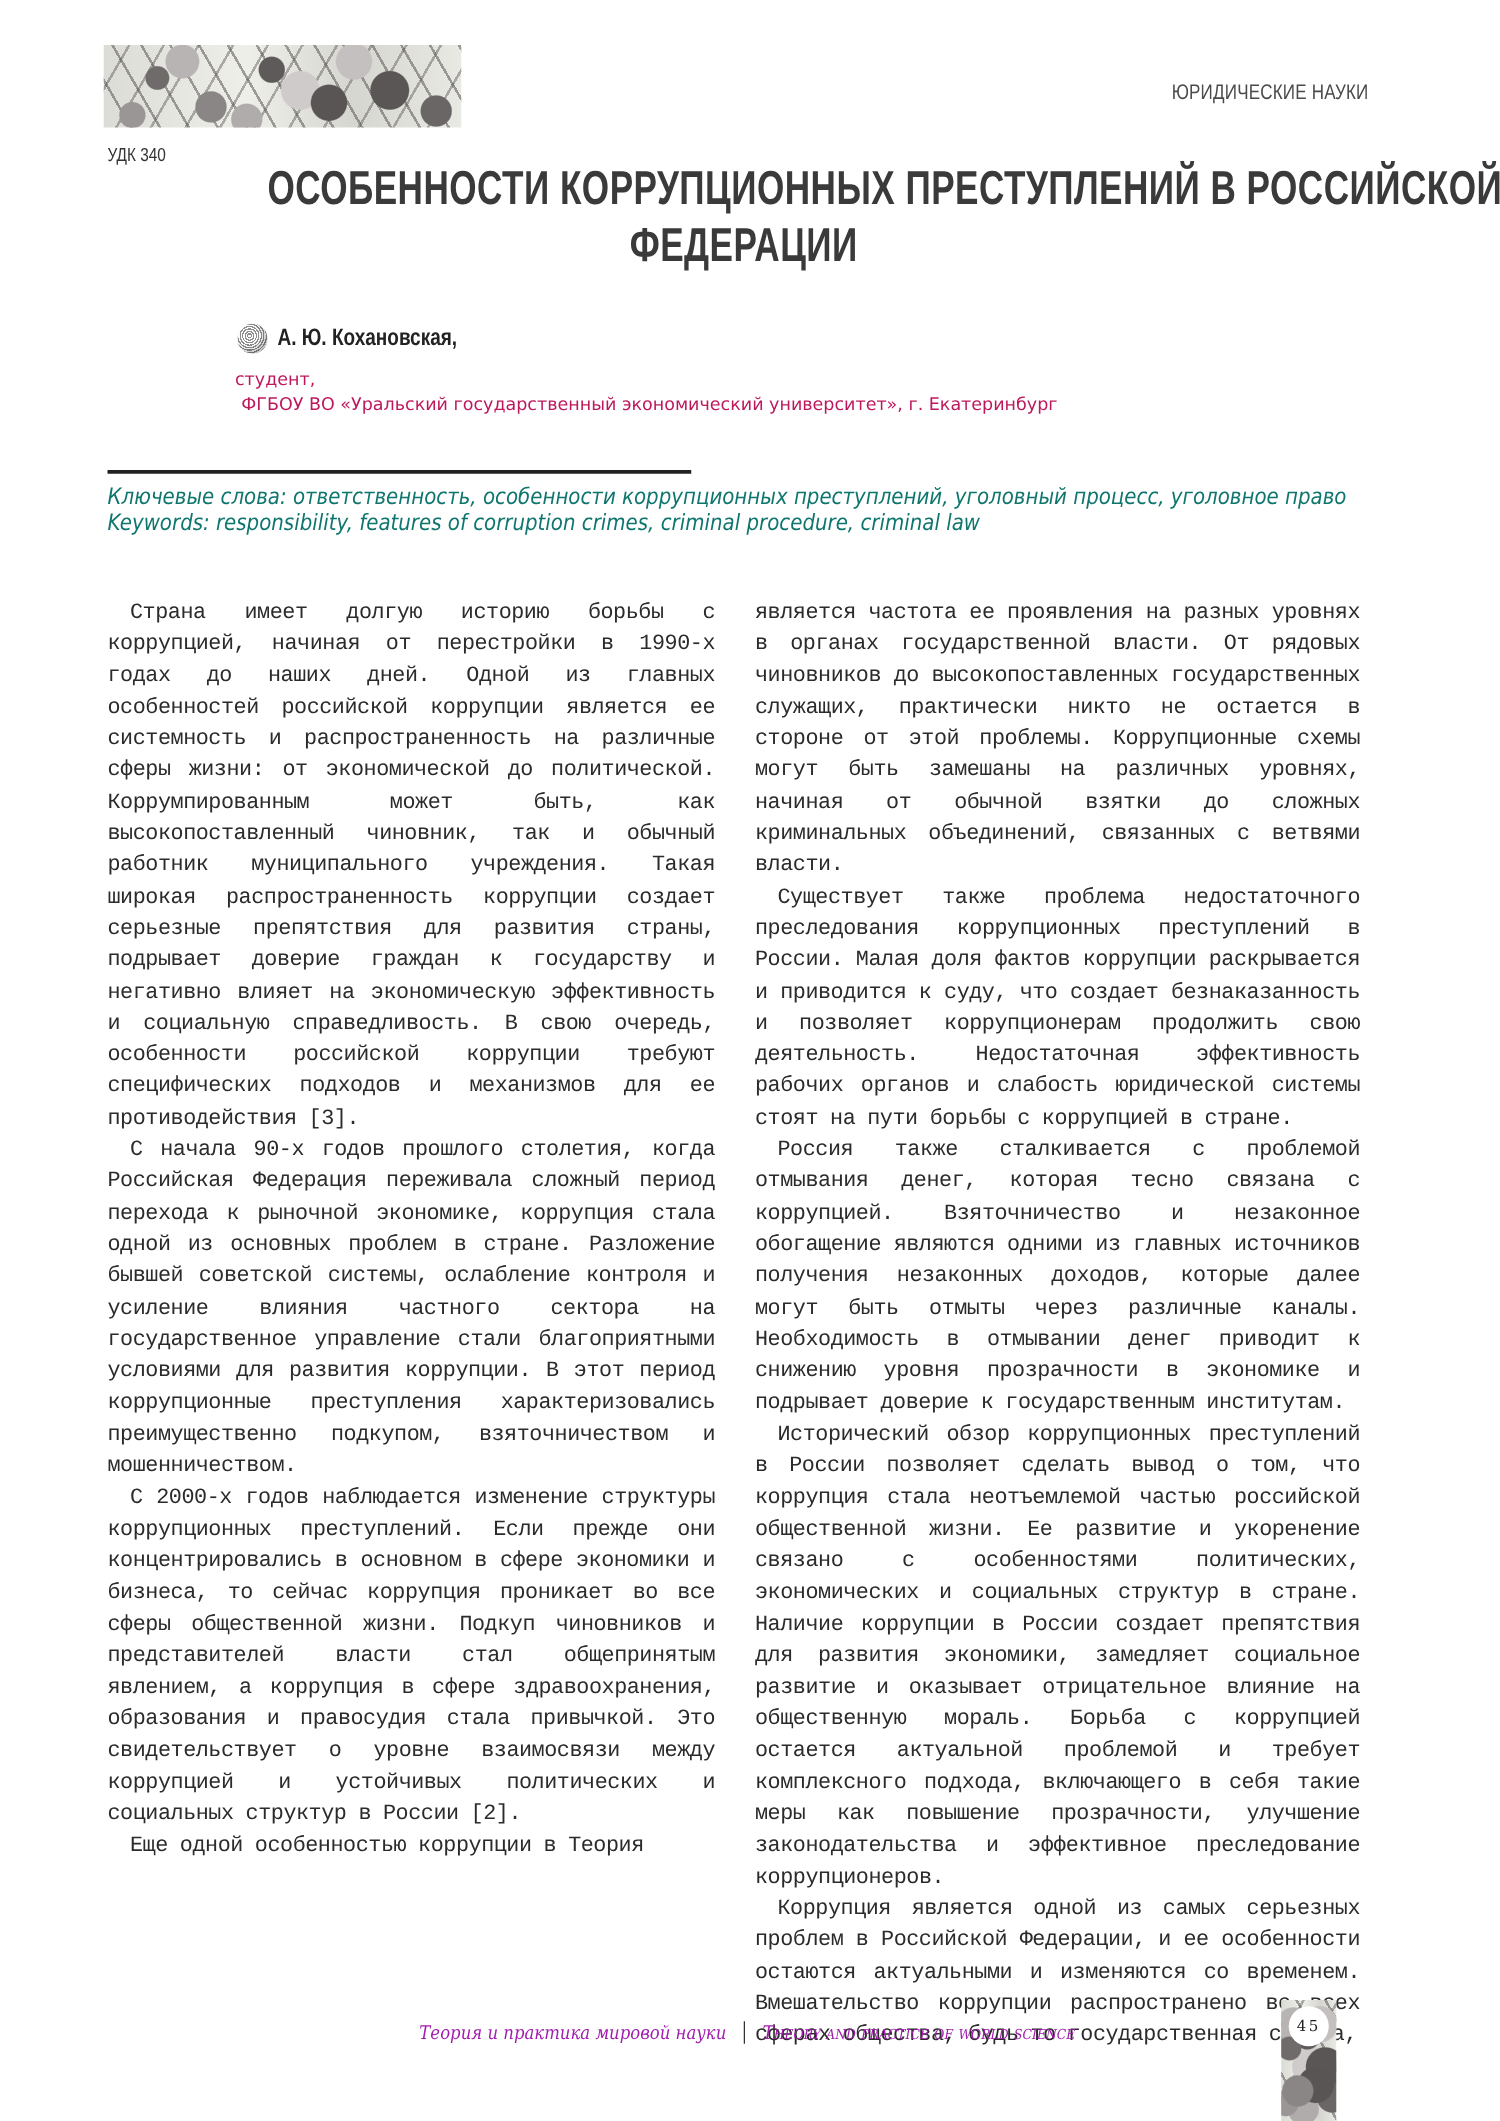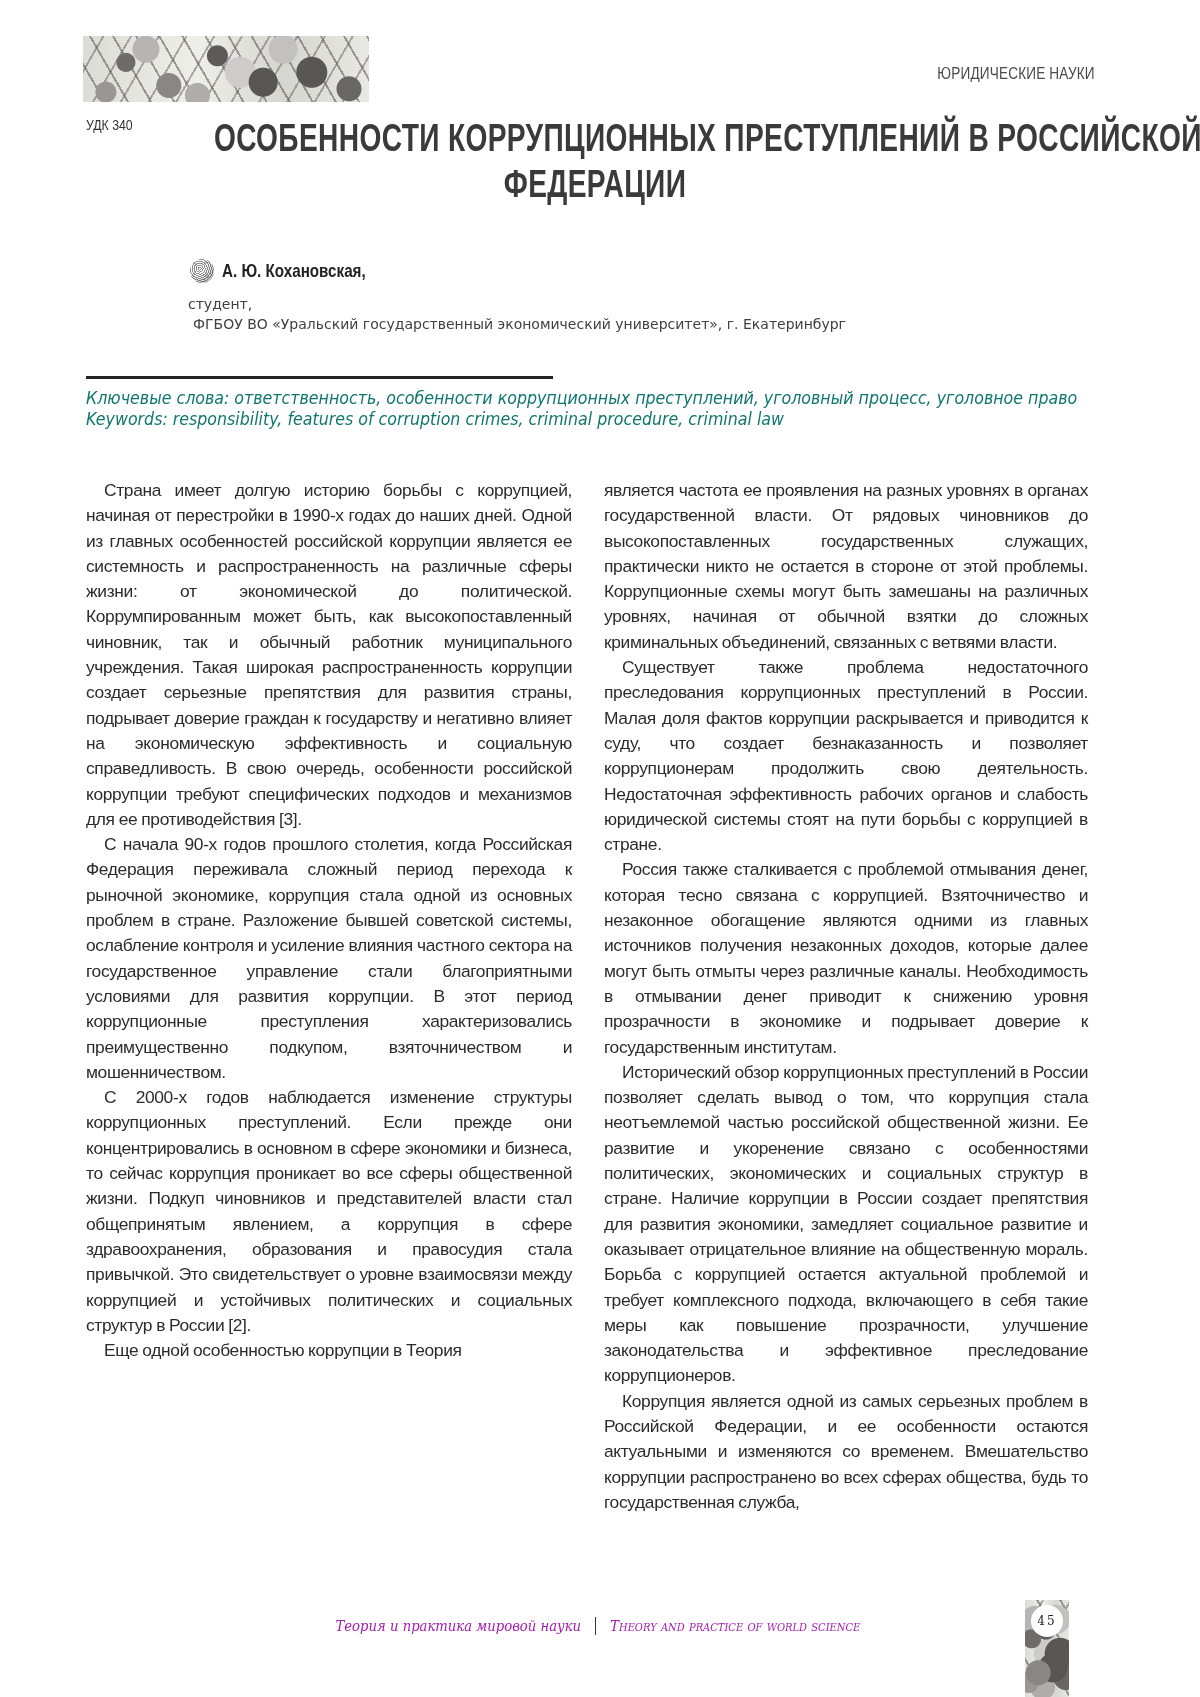--- a/index.html
+++ b/index.html
@@ -29,56 +29,56 @@
     position: absolute; right: 105px; top: 64px;
     font-family: "Liberation Sans", sans-serif; font-size: 17px; color: #4a4a4a;
     transform: scaleX(0.8); transform-origin: right center; letter-spacing: 0.2px;
   }
   .udk {
     position: absolute; left: 86px; top: 116px;
     font-family: "Liberation Sans", sans-serif; font-size: 15px; color: #333;
     transform: scaleX(0.82); transform-origin: left center;
   }
   .title {
-    position: absolute; left: 80px; top: 115px; width: 1030px; text-align: center;
+    position: absolute; left: 80px; top: 128px; width: 1030px; text-align: center;
     font-family: "Liberation Sans", sans-serif; font-weight: bold; font-size: 38px;
     line-height: 46px; color: #3a3a3a; letter-spacing: 0.5px;
   }
   .title .t-line { display: block; transform: scaleX(0.74); transform-origin: center; white-space: nowrap; }
 
   .author-row { position: absolute; left: 190px; top: 259px; display: flex; align-items: center; }
   .globe-icon {
     width: 24px; height: 24px; border-radius: 50%; margin-right: 8px;
     background:
       repeating-radial-gradient(circle at 40% 40%, #ffffff 0 1px, #8f8f8f 1px 2px),
       #bbb;
     box-shadow: inset -3px -3px 5px rgba(0,0,0,0.25);
   }
   .author-name {
     font-family: "Liberation Sans", sans-serif; font-weight: bold; font-size: 19px; color: #222;
     transform: scaleX(0.8); transform-origin: left center; white-space: nowrap;
   }
   .author-role, .author-affil {
-    position: absolute; font-family: "DejaVu Sans", sans-serif; font-size: 14px; color: #404040;
+    position: absolute; font-family: "DejaVu Sans", sans-serif; font-size: 14px; color: #be185d;
   }
   .author-role { left: 188px; top: 296px; }
   .author-affil { left: 193px; top: 316px; }
 
   .rule { position: absolute; left: 86px; top: 376px; width: 317px; height: 3px; background: #222; transform: scaleX(1.0); }
   .rule { width: 318px; }
 
   .keywords {
     position: absolute; left: 86px; top: 387px; font-family: "DejaVu Sans", sans-serif; font-style: italic;
     font-size: 18px; line-height: 21px; color: #0f766e;
   }
   .keywords div { transform: scaleX(0.88); transform-origin: left center; white-space: nowrap; }
 
   .column {
     position: absolute; top: 478px; width: 486px;
-    font-family: Liberation Sans, sans-serif; font-size: 17.4px; line-height: 25.3px; color: #2b2b2b;
+    font-family: Liberation Mono, monospace; font-size: 17.4px; line-height: 25.3px; color: #2b2b2b;
     text-align: justify; hyphens: manual;
   }
   .col-left { left: 86px; }
   .col-right { left: 604px; width: 484px; }
   .column p { margin: 0; text-indent: 18px; letter-spacing: -0.35px; word-spacing: -0.5px; }
   .column p.cont { text-indent: 0; }
 
   .footer {
     position: absolute; top: 1617px; left: 302px; display: flex; align-items: flex-end;
     font-family: "DejaVu Serif", serif; font-style: italic; font-size: 15px; color: #a21caf;

